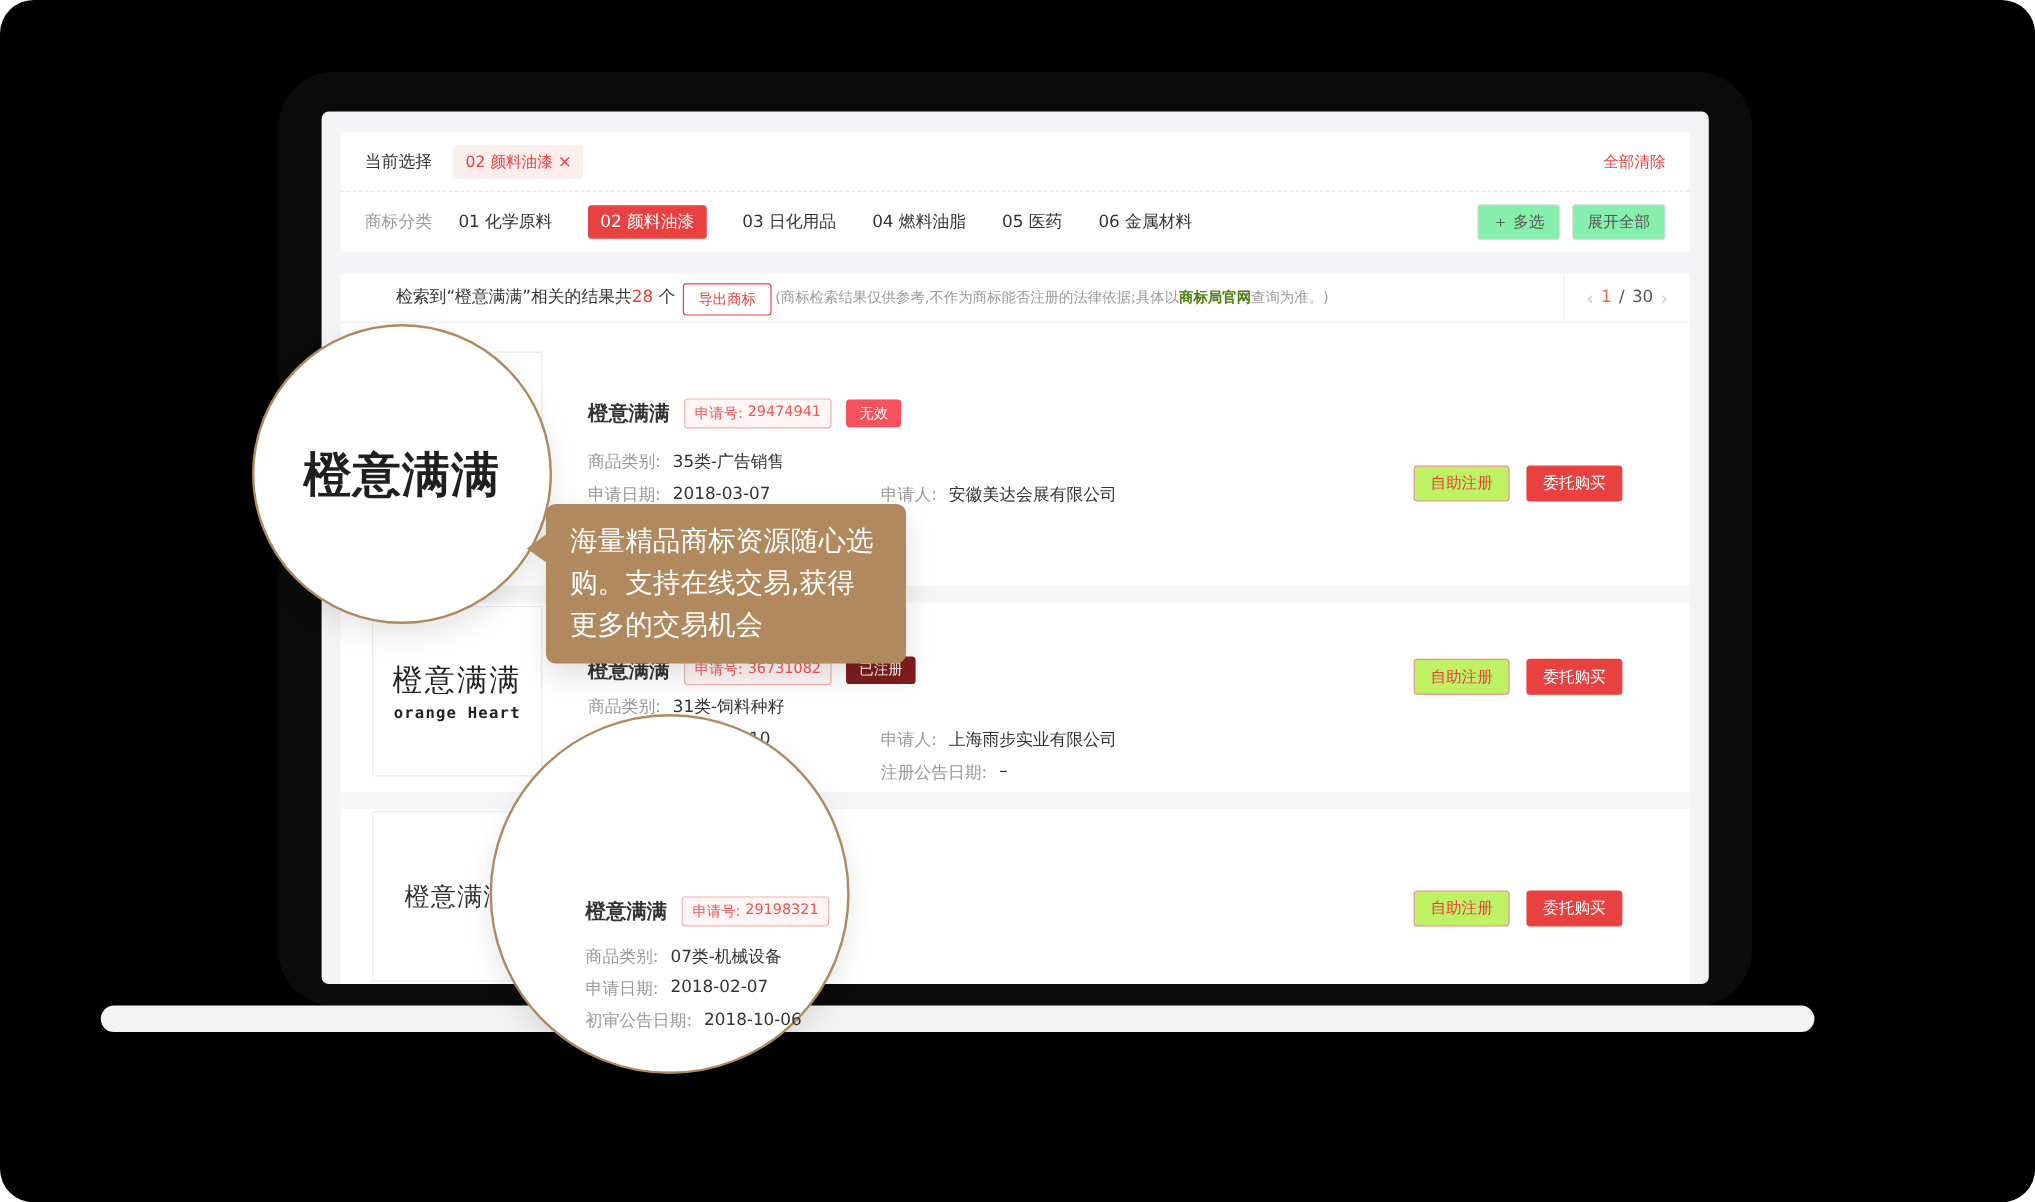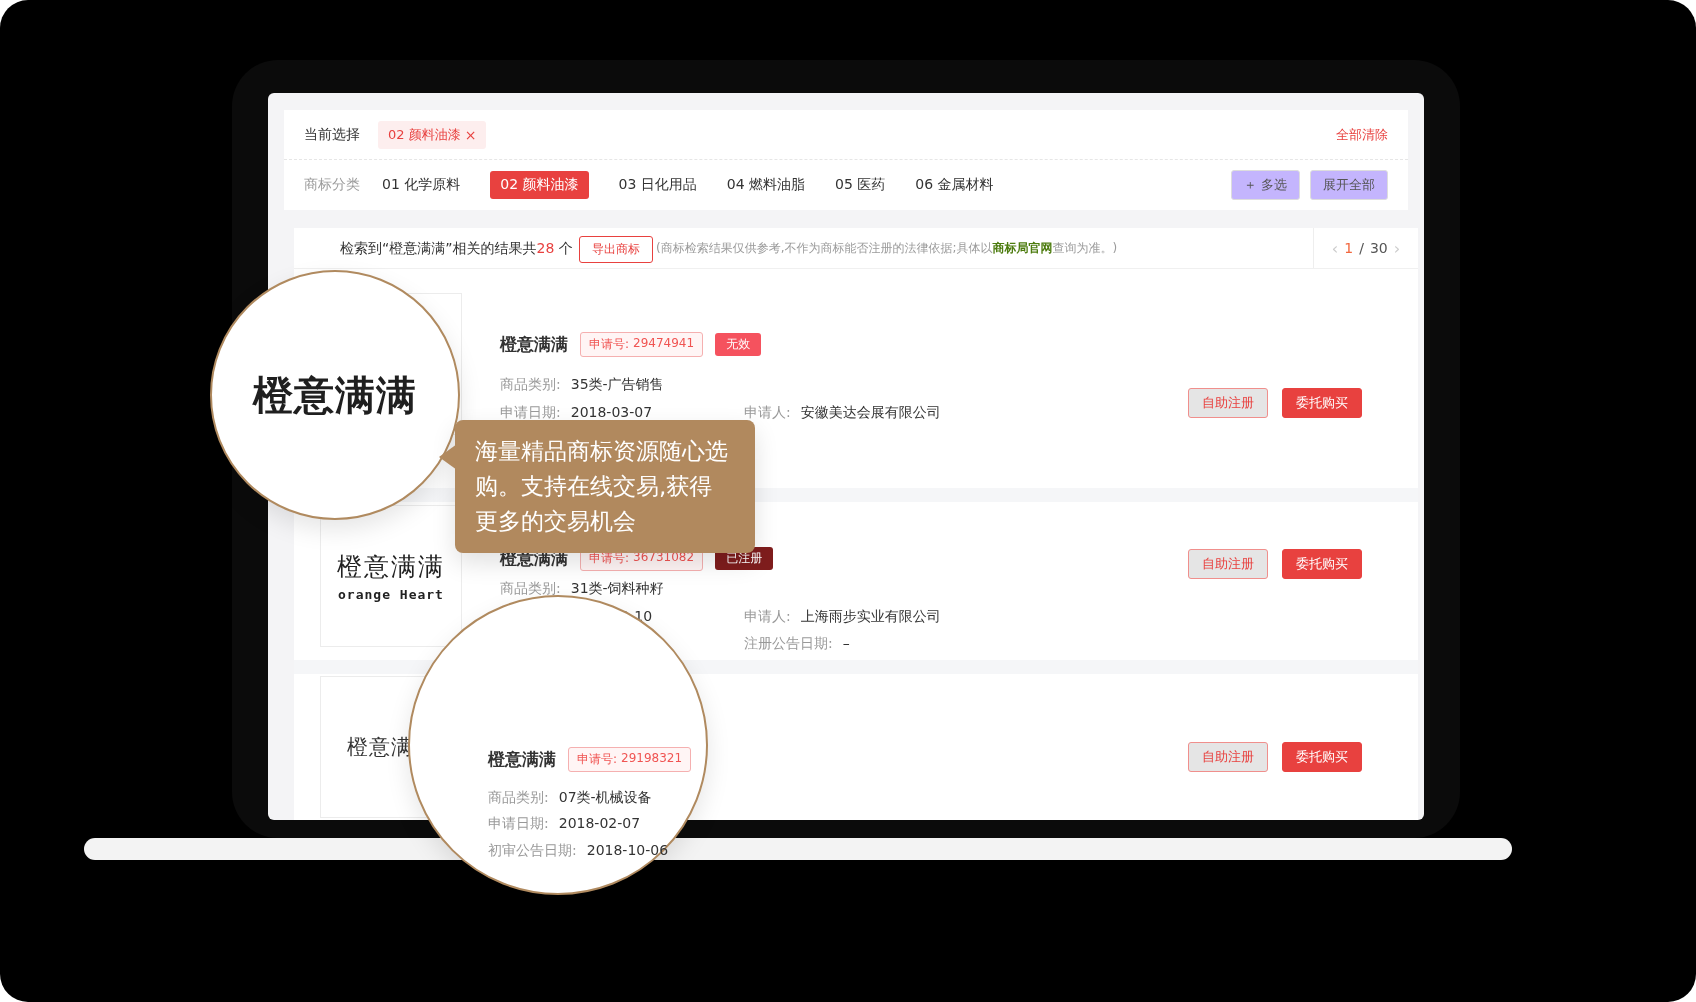--- a/index.html
+++ b/index.html
@@ -15,22 +15,22 @@
   .frow-b{top:50px;}
   .flabel{font-size:14px;color:#333;}
   .flabel.gray{color:#9b9b9b;}
   .sel-tag{margin-left:18px;background:#fdeeee;color:#e8413f;font-size:13px;padding:5px 10px;border-radius:3px;display:inline-flex;align-items:center;gap:4px;cursor:pointer;}
   .sel-tag .x{font-size:14px;line-height:1;}
   .clear-all{margin-left:auto;color:#e8413f;font-size:13px;cursor:pointer;}
   .cats{display:flex;align-items:center;gap:30px;margin-left:22px;font-size:14px;color:#333;justify-content:space-between;}
   .cat{cursor:pointer;white-space:nowrap;}
   .cat.active{background:#e8413f;color:#fff;padding:5px 10px;border-radius:3px;}
   .rb-buttons{margin-left:auto;display:flex;gap:10px;}
-  .ghost-sm{border:1px solid #ddd;color:#555;font-size:13px;padding:5px 12px;border-radius:3px;background:#c4b5fd;cursor:pointer;white-space:nowrap;}
-  .card-results{left:26px;top:135px;width:1124px;height:592px;}
+  .ghost-sm{border:1px solid #ddd;color:#555;font-size:13px;padding:5px 12px;border-radius:3px;background:#86efac;cursor:pointer;white-space:nowrap;}
+  .card-results{left:16px;top:135px;width:1124px;height:592px;}
   .res-header{position:absolute;left:0;top:0;width:1124px;height:40px;border-bottom:1px solid #f0f0f0;}
   .res-text{position:absolute;left:46px;top:0;height:40px;line-height:40px;font-size:14px;color:#333;white-space:nowrap;}
   .res-text .red{color:#e8413f;}
   .export-btn{position:absolute;left:285px;top:8px;border:1px solid #e8413f;color:#e8413f;background:#fff;font-size:12px;padding:4px 12px;border-radius:3px;cursor:pointer;white-space:nowrap;}
   .disclaimer{position:absolute;left:362px;top:0;height:40px;line-height:40px;font-size:12px;color:#9b9b9b;white-space:nowrap;}
   .disclaimer .blue{color:#4d7c0f;font-weight:bold;cursor:pointer;}
   .pager{position:absolute;right:0;top:0;width:104px;height:40px;border-left:1px solid #eee;display:flex;align-items:center;justify-content:center;gap:6px;font-size:14px;}
   .pg-arrow{color:#ccc;cursor:pointer;font-size:16px;}
   .pg-cur{color:#f2683f;}
   .pg-sep,.pg-total{color:#555;}
@@ -45,21 +45,21 @@
   .status-tag{font-size:12px;color:#fff;padding:3px 11px;border-radius:3px;}
   .status-invalid{background:#f5525e;}
   .status-registered{background:#7f1d1d;}
   .detail-line{position:absolute;display:flex;font-size:14px;white-space:nowrap;justify-content:center;}
   .pair{display:flex;}
   .pair.w{width:244px;}
   .dlabel{color:#999;margin-right:10px;}
   .dvalue{color:#333;}
   .row-actions{position:absolute;right:56px;display:flex;gap:14px;}
   .btn{font-size:13px;padding:5px 13px;border-radius:3px;cursor:pointer;white-space:nowrap;}
-  .btn-ghost{border:1px solid #f08f8c;color:#e8413f;background:#e5e5e5;}
+  .btn-ghost{border:1px solid #f08f8c;color:#e8413f;background:#bef264;}
   .btn-solid{border:1px solid #e8413f;background:#e8413f;color:#fff;}
   .magcircle{position:absolute;background:#fff;border:2px solid #b08a5f;border-radius:50%;box-sizing:border-box;box-shadow:0 10px 24px rgba(0,0,0,0.10);}
   .circle1{left:210px;top:270px;width:250px;height:250px;display:flex;align-items:center;justify-content:center;z-index:4;}
   .circle1 .bigmark{font-size:40px;font-weight:600;color:#1f1f1f;letter-spacing:1px;}
   .circle2{left:408px;top:595px;width:300px;height:300px;z-index:4;}
   .tooltip{position:absolute;width:300px;box-sizing:border-box;background:#b1895e;color:#fff;font-size:23px;line-height:35px;padding:14px 20px;border-radius:8px;z-index:5;box-shadow:0 10px 24px rgba(0,0,0,0.12);}
   .tooltip .arrow{position:absolute;left:-16px;width:0;height:0;border-top:13px solid transparent;border-bottom:13px solid transparent;border-right:18px solid #b1895e;}
   .tooltip1{left:455px;top:420px;}
   .tooltip1 .arrow{top:24px;}
   .tooltip2{left:673px;top:747px;}

